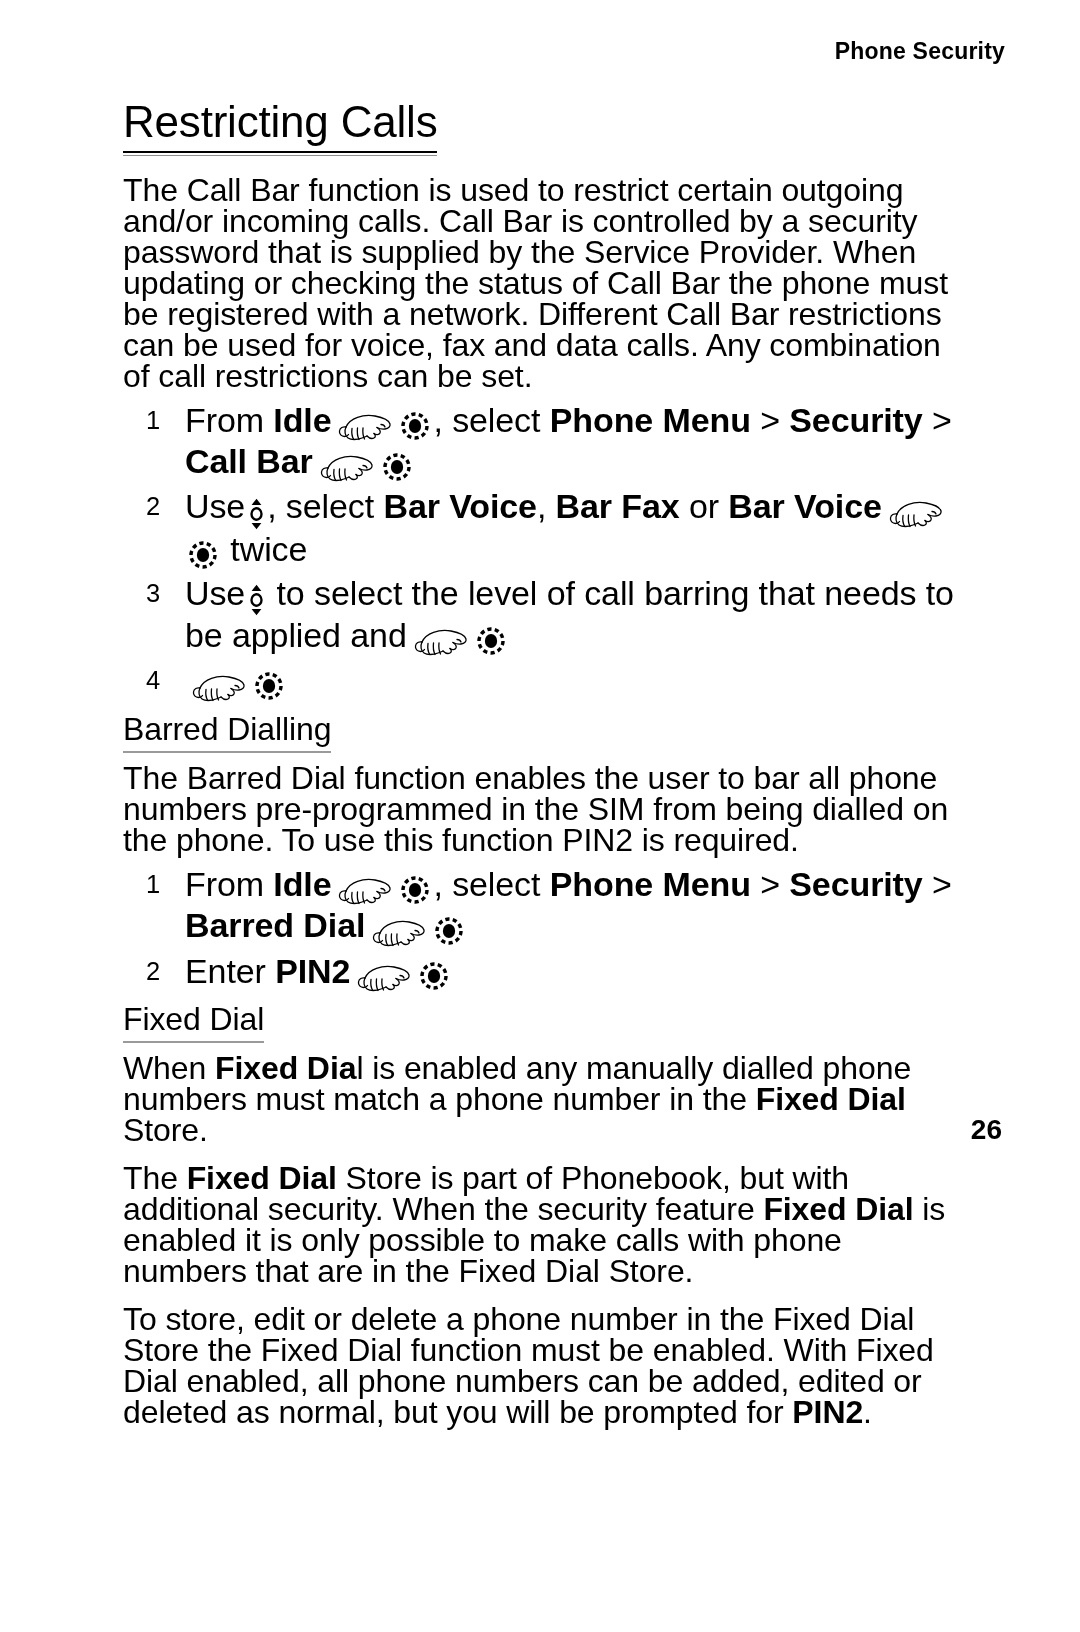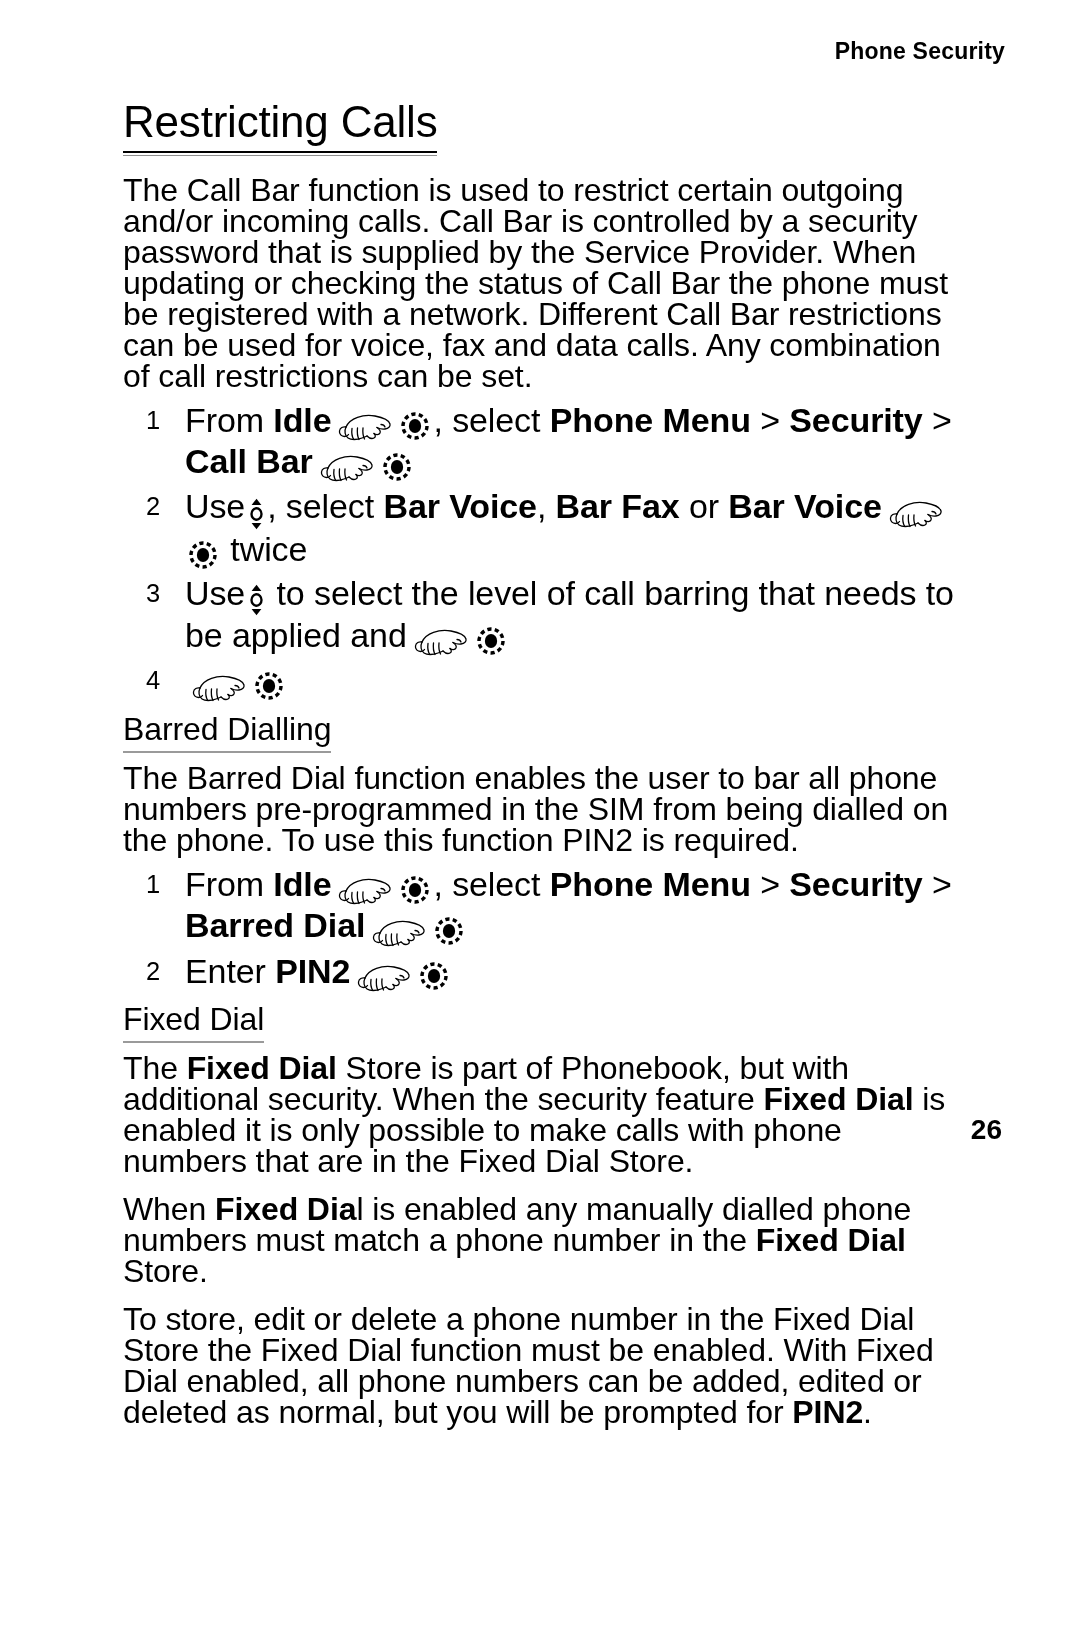--- a/index.html
+++ b/index.html
@@ -308,22 +308,22 @@
                     </g>
                   </svg></span><span class="icon select"><svg viewBox="0 0 40 40" width="30" height="30" xmlns="http://www.w3.org/2000/svg">
                     <circle cx="20" cy="20" r="16" fill="none" stroke="#000" stroke-width="4.6" stroke-dasharray="5.6 4.4" stroke-linecap="butt"></circle>
                     <ellipse cx="20" cy="20" rx="8.2" ry="9.2" fill="#000"></ellipse>
                   </svg></span></div>
             </div>
           </div>
         </section>
         <section>
           <div class="section-heading-wrap"><h2 class="section-heading">Fixed Dial</h2></div>
+          <p class="body"><span>When </span><b>Fixed Dia</b><span>l is enabled any manually dialled phone numbers must match a phone number in the </span><b>Fixed Dial</b><span> Store.</span></p>
           <p class="body"><span>The </span><b>Fixed Dial</b><span> Store is part of Phonebook, but with additional security. When the security feature </span><b>Fixed Dial</b><span> is enabled it is only possible to make calls with phone numbers that are in the Fixed Dial Store.</span></p>
-          <p class="body"><span>When </span><b>Fixed Dia</b><span>l is enabled any manually dialled phone numbers must match a phone number in the </span><b>Fixed Dial</b><span> Store.</span></p>
           <p class="body"><span>To store, edit or delete a phone number in the Fixed Dial Store the Fixed Dial function must be enabled. With Fixed Dial enabled, all phone numbers can be added, edited or deleted as normal, but you will be prompted for </span><b>PIN2</b><span>.</span></p>
         </section>
       </div>
 
   </div>
 
   <div class="page-number">26</div>
 
 </div>
 

